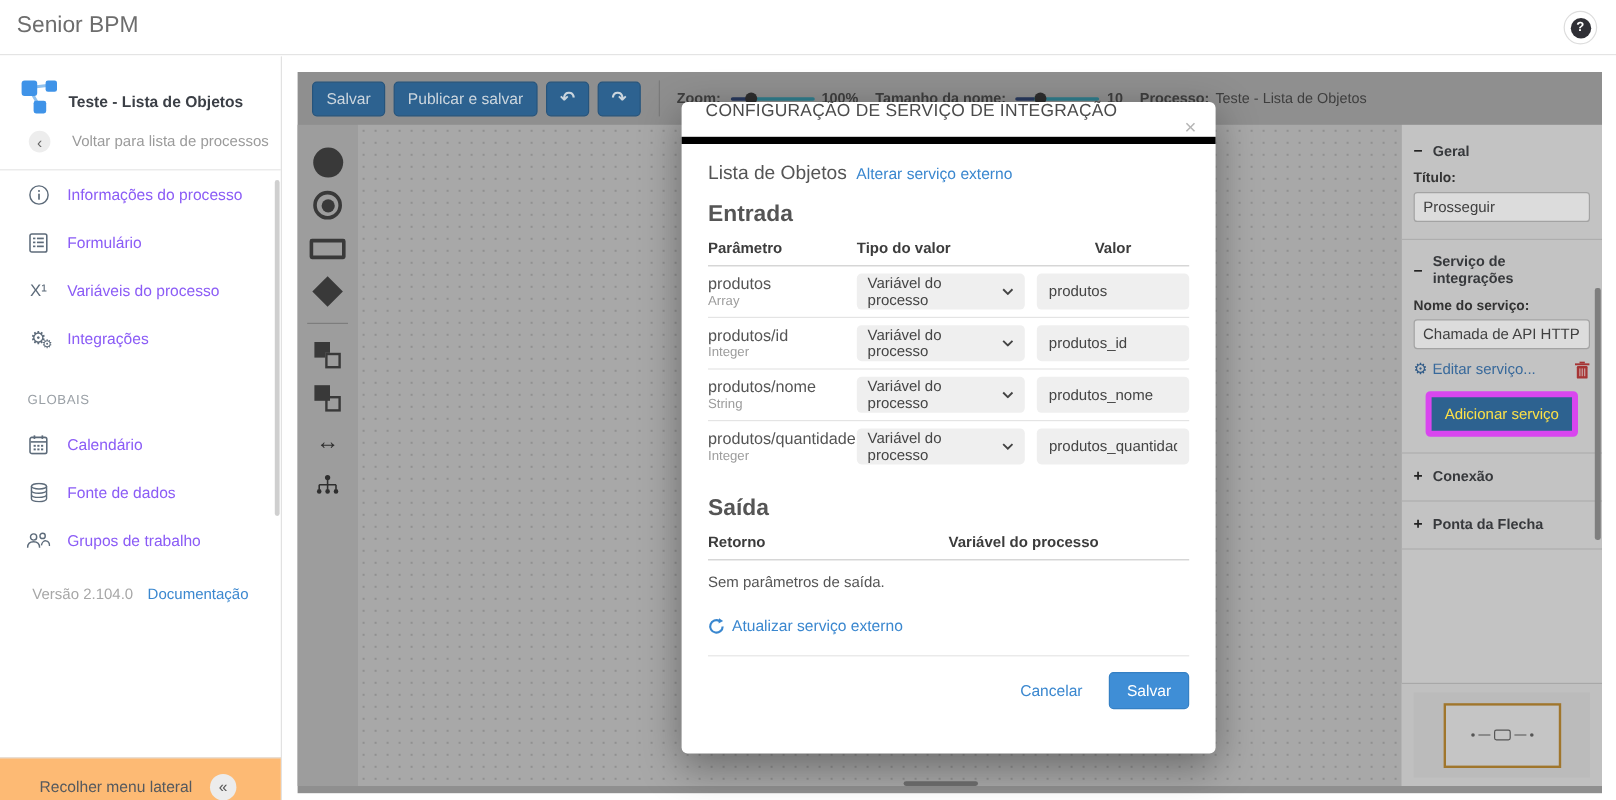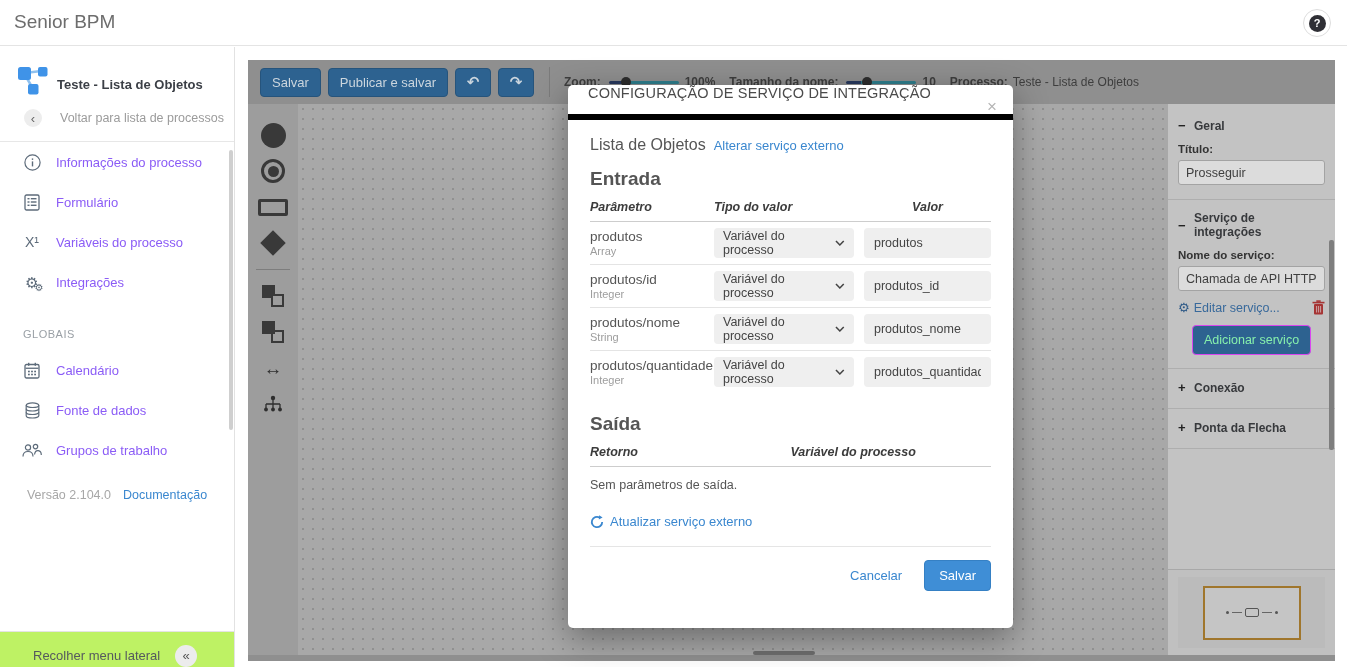--- a/index.html
+++ b/index.html
@@ -24,21 +24,21 @@
   .nav-item { position:relative; display:flex; align-items:center; height:40px; padding-left:22px; cursor:pointer; color:#4a4f55; }
   .nav-item.active { background:#e4eef8; }
   .nav-icon { width:20px; display:flex; justify-content:center; align-items:center; color:#5d6b7a; }
   .nav-label { margin-left:14px; font-size:13px; color:#8b5cf6; }
   .x1 { font-size:14px; color:#5d6b7a; font-family:"Liberation Sans",sans-serif; }
   .gears { font-size:15px; color:#5d6b7a; line-height:1; position:relative; }
   .gears .g2 { position:absolute; font-size:10px; right:-5px; bottom:-3px; }
   .version-row { display:flex; justify-content:center; gap:12px; margin-top:18px; font-size:12.5px; }
   .version-text { color:#a7a7a7; }
   .doc-link { color:#3a87cf; cursor:pointer; }
-  .collapse-bar { position:absolute; left:0; right:0; bottom:0; height:36px; background:#bef264; border-top:1px solid #e4e4e4; display:flex; align-items:center; justify-content:space-between; padding:12px 37px 0 33px; cursor:pointer; }
+  .collapse-bar { position:absolute; left:0; right:0; bottom:0; height:36px; background:#fdba74; border-top:1px solid #e4e4e4; display:flex; align-items:center; justify-content:space-between; padding:12px 37px 0 33px; cursor:pointer; }
   .collapse-label { font-size:13px; color:#55595e; }
   .collapse-btn { width:22px; height:22px; border-radius:50%; background:#ececec; color:#555; font-size:13px; display:flex; align-items:center; justify-content:center; }
   .sb-scrollbar { position:absolute; right:1px; top:103px; width:4px; height:280px; background:#cfcfcf; border-radius:2px; }
 
   
   .editor { position:absolute; left:248px; top:60px; width:1087px; height:601px; background:#8f8f8f; }
   .ed-toolbar { position:absolute; top:0; left:0; right:0; height:44px; display:flex; align-items:center; padding-left:12px; }
   .tb-btn { background:#2d6290; border:1px solid #26547c; color:#ccd6de; font-size:13px; padding:6px 11px; border-radius:4px; margin-right:7px; cursor:pointer; font-family:inherit; }
   .tb-icon-btn { width:36px; display:flex; align-items:center; justify-content:center; font-size:15px; font-weight:bold; padding:4px 0 5px; }
   .tb-sep { width:1px; height:30px; background:#7b7b7b; margin:0 14px 0 8px; }
@@ -72,21 +72,21 @@
   
   .props { position:absolute; right:0; top:44px; width:167px; bottom:6px; background:#c3c3c3; padding:12px 10px 0; }
   .prop-head { display:flex; align-items:center; font-size:12px; font-weight:bold; color:#37393c; cursor:pointer; padding:2px 0 6px; }
   .prop-head .pm { width:16px; font-size:13px; color:#222; }
   .prop-divider { height:1px; background:#aeaeae; margin:7px -10px 9px; }
   .prop-label { font-size:11.5px; font-weight:bold; color:#333; margin:4px 0 5px; }
   .prop-input { width:100%; height:25px; background:#dcdcdc; border:1px solid #a3a3a3; border-radius:3px; font-size:12.5px; color:#3f3f3f; padding:0 7px; font-family:inherit; }
   .edit-row { display:flex; align-items:center; justify-content:space-between; margin:9px 0 4px; }
   .edit-link { font-size:12.5px; color:#38699b; cursor:pointer; display:flex; align-items:center; gap:4px; }
   .edit-link .gear-glyph { font-size:13px; color:#2f5a87; }
-  .add-btn { display:block; margin:10px auto 4px; background:#2d6290; border:1px solid #d946ef; color:#86efac; font-size:12.5px; padding:7px 11px; border-radius:4px; cursor:pointer; font-family:inherit; }
+  .add-btn { display:block; margin:10px auto 4px; background:#2d6290; border:5px solid #d946ef; color:#fde047; font-size:12.5px; padding:7px 11px; border-radius:4px; cursor:pointer; font-family:inherit; }
   .props-scrollbar { position:absolute; right:1px; top:136px; width:5px; height:210px; background:#7e7e7e; border-radius:2px; }
   .minimap-wrap { position:absolute; left:0; right:0; bottom:0; height:86px; border-top:1px solid #a8a8a8; background:#c0c0c0; padding:7px 10px; }
   .minimap { width:100%; height:100%; background:#bbbbbb; display:flex; align-items:center; justify-content:center; }
   .mini-view { width:98px; height:54px; border:2px solid #a0762c; background:#c5c5c5; display:flex; align-items:center; justify-content:center; gap:3px; }
   .mv-dot { width:3px; height:3px; border-radius:50%; background:#555; }
   .mv-line { width:10px; height:1px; background:#666; }
   .mv-rect { width:14px; height:9px; border:1px solid #555; border-radius:2px; }
 
   
   .modal { position:absolute; left:568px; top:85px; width:445px; height:543px; background:#fff; border-radius:5px; box-shadow:0 10px 34px rgba(0,0,0,.38); z-index:50; }
@@ -94,21 +94,21 @@
   .modal-title { font-size:14.5px; color:#4b4b4b; letter-spacing:.2px; }
   .modal-close { position:absolute; right:16px; top:13px; font-size:17px; color:#b5b5b5; cursor:pointer; line-height:1; }
   .modal-body { padding:16px 22px 0; }
   .svc-row { display:flex; align-items:baseline; gap:8px; margin-bottom:14px; }
   .svc-name { font-size:16px; color:#555; }
   .blue-link { font-size:13px; color:#3a87cf; cursor:pointer; }
   .sec-heading { font-size:19px; font-weight:bold; color:#555; margin:10px 0 10px; }
   .in-table { width:100%; }
   .in-hrow, .in-row { display:grid; grid-template-columns:124px 150px 1fr; align-items:center; }
   .in-hrow { border-bottom:1px solid #cdcdcd; padding-bottom:7px; }
-  .th { font-size:12.5px; font-weight:bold; color:#3c3c3c;font-style:italic; }
+  .th { font-size:12.5px; font-weight:bold; color:#3c3c3c; }
   .th.center { text-align:center; }
   .in-row { border-bottom:1px solid #e4e4e4; padding:6px 0; min-height:42px; }
   .in-row:last-child { border-bottom:none; }
   .param-name { font-size:13.5px; color:#555; line-height:1.15; }
   .param-type { font-size:11px; color:#9d9d9d; }
   .sel-box { width:140px; height:30px; background:#efefef; border-radius:4px; display:flex; align-items:center; justify-content:space-between; padding:0 9px; cursor:pointer; }
   .sel-box span { font-size:12.5px; color:#444; }
   .val-input { width:100%; height:30px; background:#efefef; border:none; border-radius:4px; font-size:12.5px; color:#444; padding:0 10px; font-family:inherit; }
   .out-hrow { display:grid; grid-template-columns:1fr 1fr; border-bottom:1px solid #cdcdcd; padding-bottom:7px; margin-top:4px; }
   .out-empty { font-size:12.5px; color:#555; padding:11px 0 14px; }

